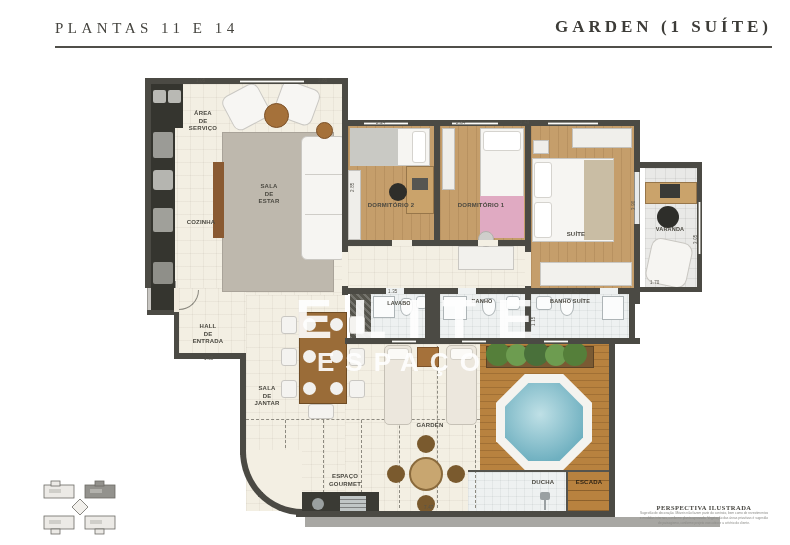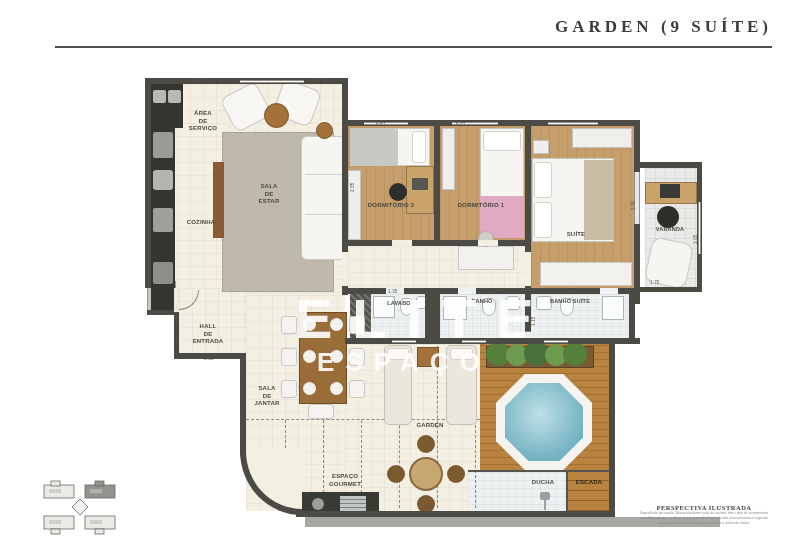--- a/index.html
+++ b/index.html
@@ -51,21 +51,22 @@
                letter-spacing:.5px;color:#45443f;}
   .legal-line{font-size:3.2px;color:#8a8a86;line-height:1.6;}
   .fixture{position:absolute;z-index:2;background:#fbfcfc;border:1px solid #adb4b6;box-sizing:border-box;}
   .circle{border-radius:50%;}
 </style>
 </head>
 <body>
 
 <div class="page">
 
-  <div class="title-right">GARDEN (9 SUÍTE)</div>
+  <div class="title-left">PLANTAS 11 E 14</div>
+  <div class="title-right">GARDEN (1 SUÍTE)</div>
   <div class="rule"></div>
 
   <div class="abs" style="left:0;top:0;width:790px;height:545px;">
 
     <div class="floor" style="left:151px;top:84px;width:191px;height:211px;"></div>
     <div class="floor" style="left:151px;top:295px;width:28px;height:17px;"></div>
     <div class="floor" style="left:179px;top:288px;width:67px;height:65px;"></div>
     <div class="floor" style="left:246px;top:295px;width:99px;height:216px;"></div>
     <div class="floor" style="left:345px;top:344px;width:264px;height:167px;"></div>
     <div class="floor" style="left:348px;top:246px;width:177px;height:42px;"></div>

